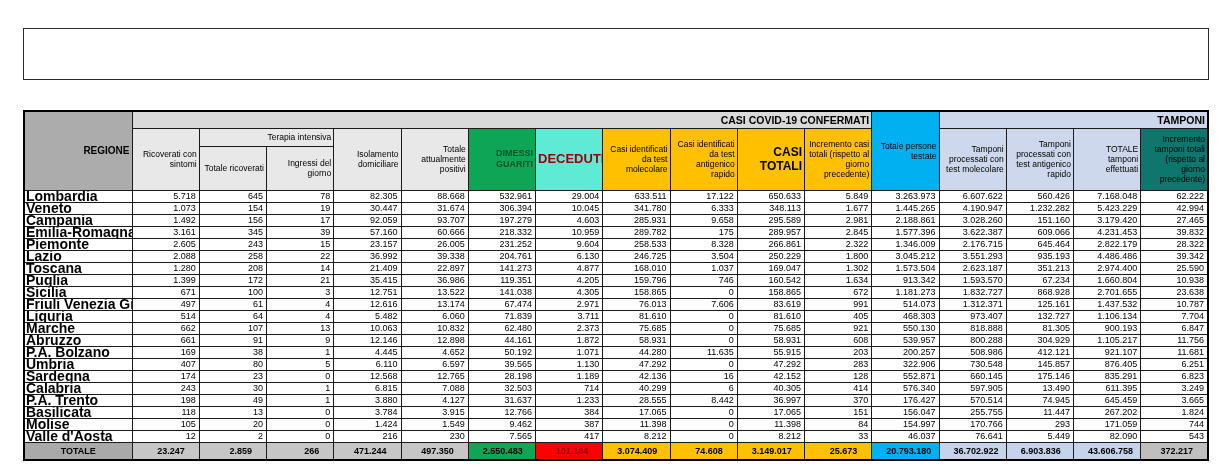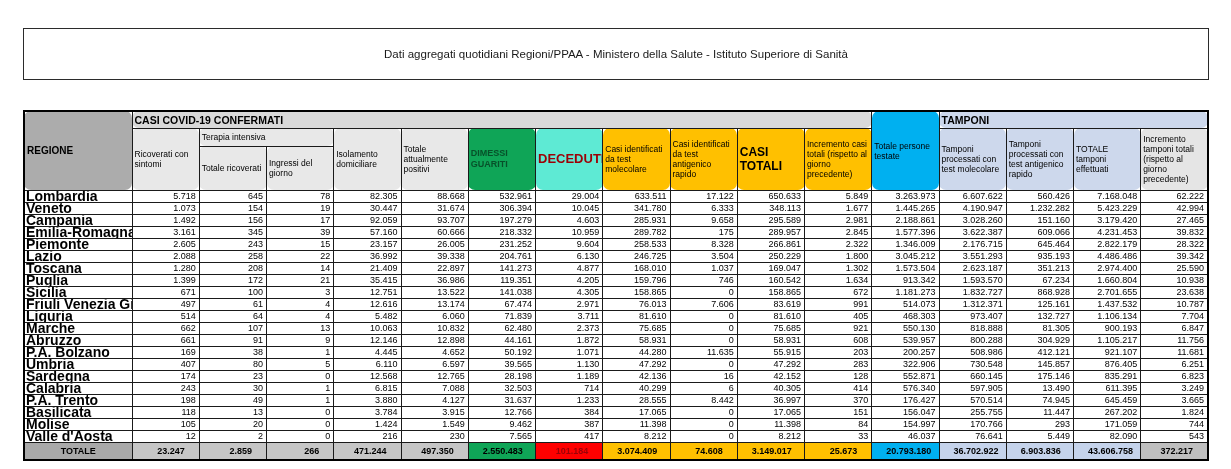--- a/index.html
+++ b/index.html
@@ -22,38 +22,38 @@
 
   table.covid {
     position: absolute; left: 23px; top: 110px;
     border-collapse: collapse; table-layout: fixed;
     width: 1186px;
     border: 2px solid #000;
   }
   col.c-region { width: 108px; }
   th, td { border: 1px solid #1a1a1a; overflow: hidden; }
   thead th {
-    font-size: 8.5px; font-weight: normal; text-align: left;
-    padding: 1px 2px; line-height: 1.18; color: #000; border-radius: 7px;
+    font-size: 8.5px; font-weight: normal; text-align: right;
+    padding: 1px 2px; line-height: 1.18; color: #000;
   }
   tr.hrow1 { height: 17px; }
   tr.hrow2 { height: 18px; }
   tr.hrow3 { height: 44px; }
 
   .h-regione  { background: #acacac; font-weight: bold; font-size: 10px; }
   .h-group    { background: #d9d9d9; font-weight: bold; font-size: 10.5px; }
   .h-tamponi  { background: #cdd8ec; font-weight: bold; font-size: 10.5px; }
   .h-gray     { background: #e8e8e8; }
   .h-green    { background: #0fa557; color: #07512a; font-weight: bold; font-size: 9px; }
   .h-red      { background: #5eead4; color: #9c0006; font-weight: bold; font-size: 13px; }
   .h-yellow   { background: #ffc000; }
   .h-yellow-b { background: #ffc000; font-weight: bold; font-size: 12px; }
   .h-cyan     { background: #00b0f0; }
   .h-lav      { background: #cdd8ec; }
-  .h-incrtamp { background: #e5e5e5; }
+  .h-incrtamp { background: #0f766e; }
 
   tbody td.region {
     font-size: 14px; text-align: left; padding: 0 1px;
     height: 11px; line-height: 11px; white-space: nowrap; background: #fff; font-weight: bold;
   }
   tbody td.num {
     font-size: 9px; text-align: right; padding: 0 3px;
     height: 11px; line-height: 11px; white-space: nowrap; background: #fff;
   }
   tfoot td {
@@ -66,21 +66,20 @@
   .t-red    { background: #fe0000; color: #9c0006; }
   .t-yellow { background: #ffc000; }
   .t-cyan   { background: #00b0f0; }
   .t-lav    { background: #c5d3eb; }
   .t-gray2  { background: #bfbfbf; }
 </style>
 </head>
 <body>
 
 <div class="title-box">
-  <div class="title-line">Dati aggregati quotidiani Regioni/PPAA - Ministero della Salute - Istituto Superiore di Sanità</div>
 </div>
 
 <table class="covid">
   <colgroup>
     <col class="c-region">
     <col>
       <col>
       <col>
       <col>
       <col>

